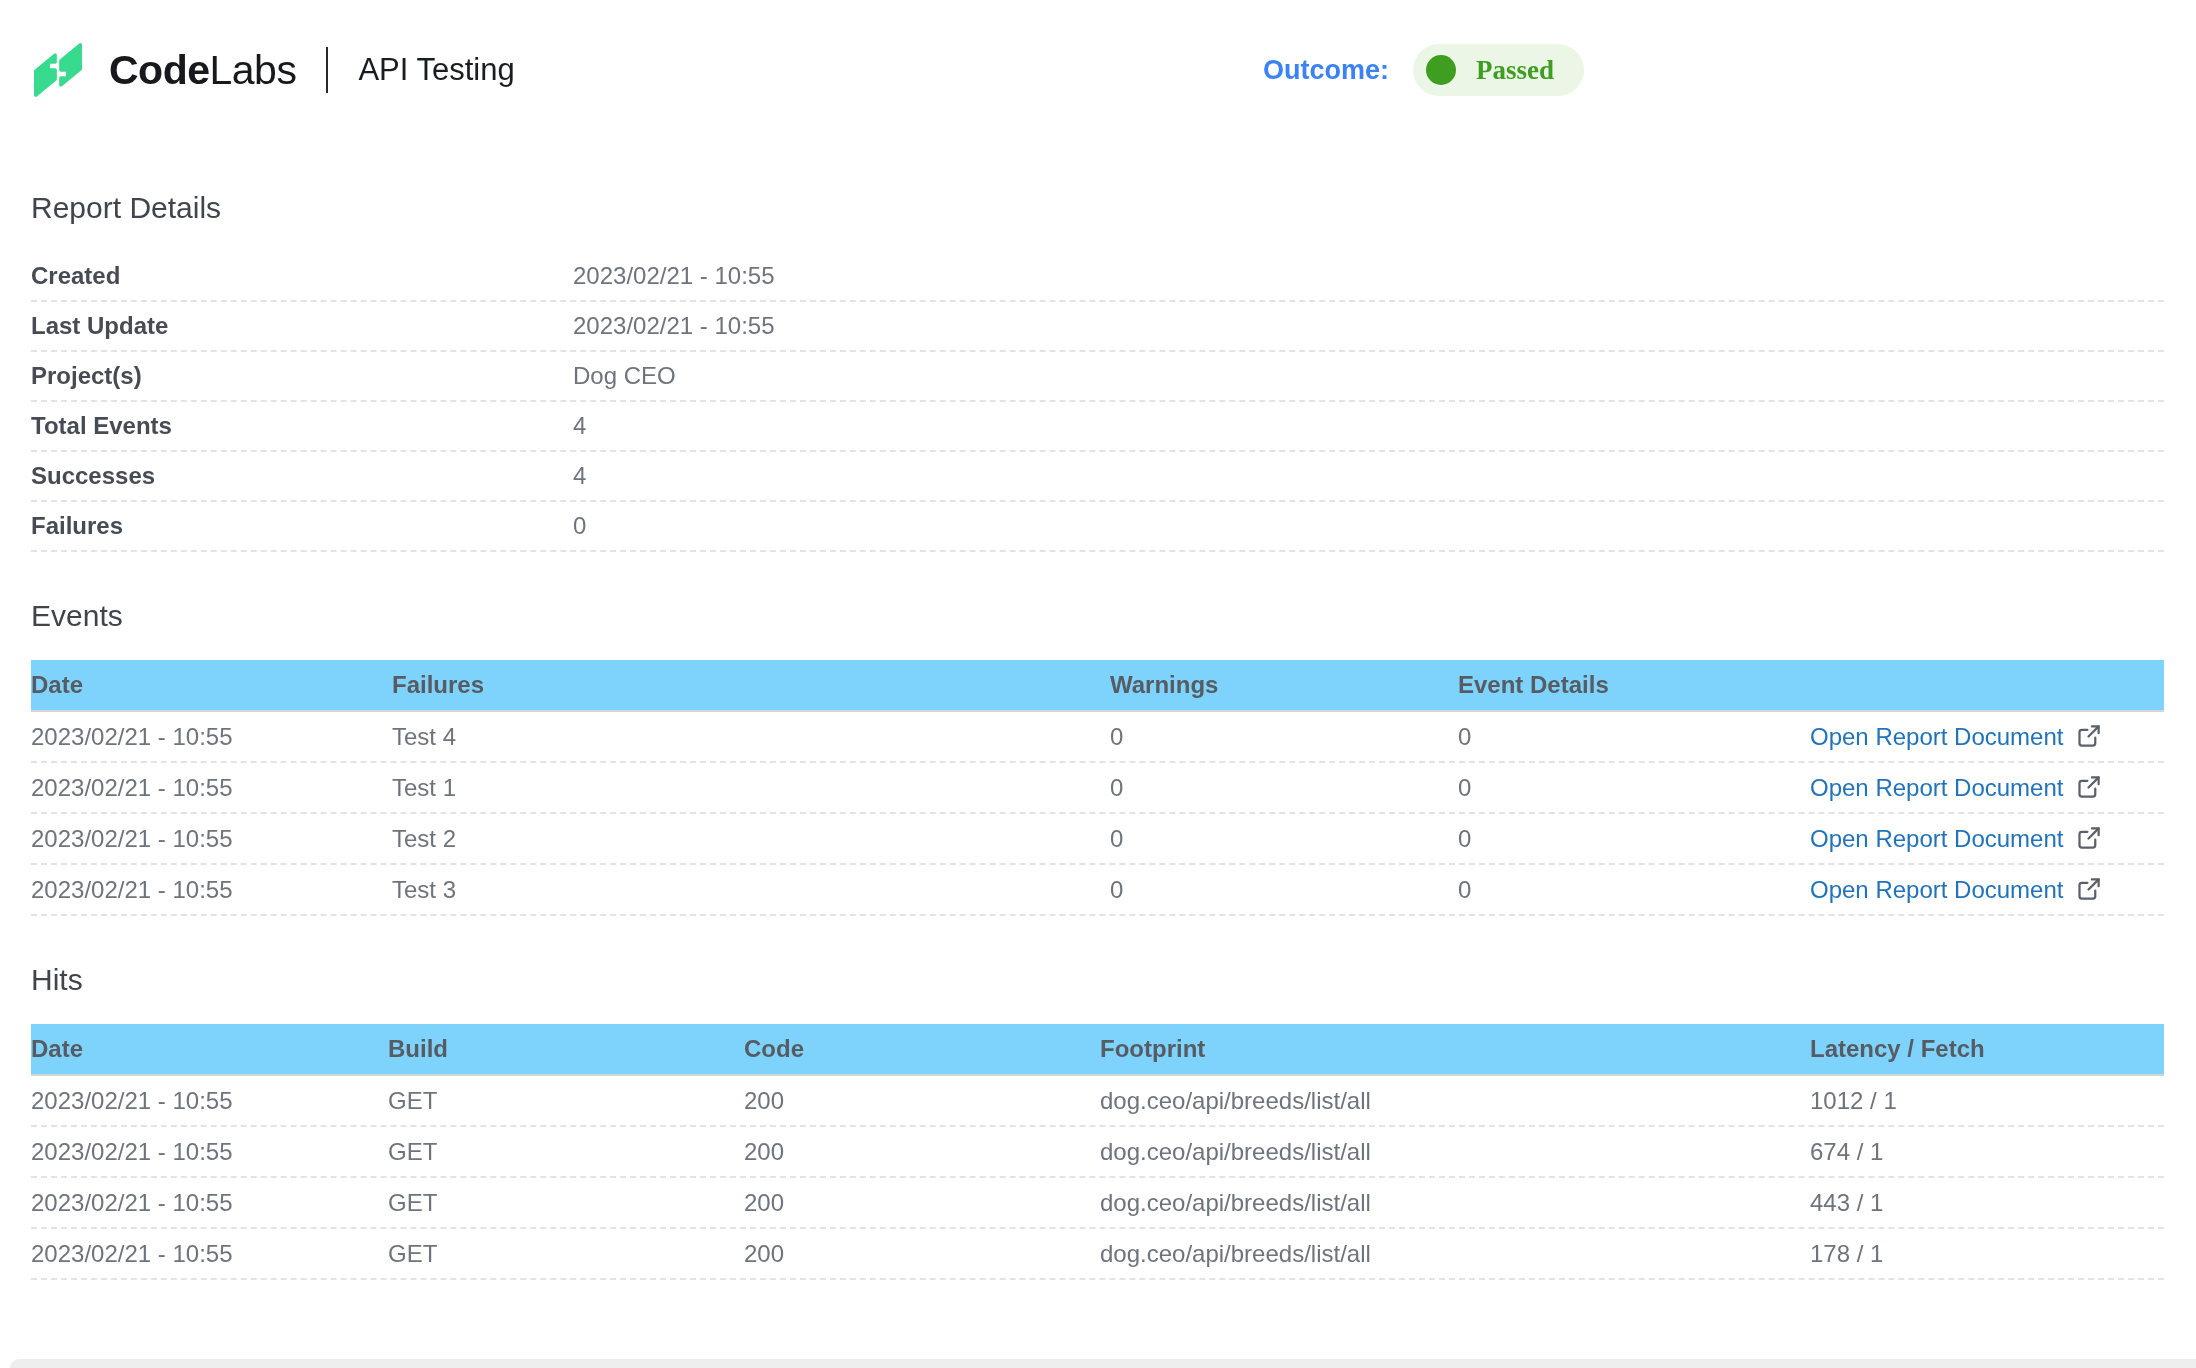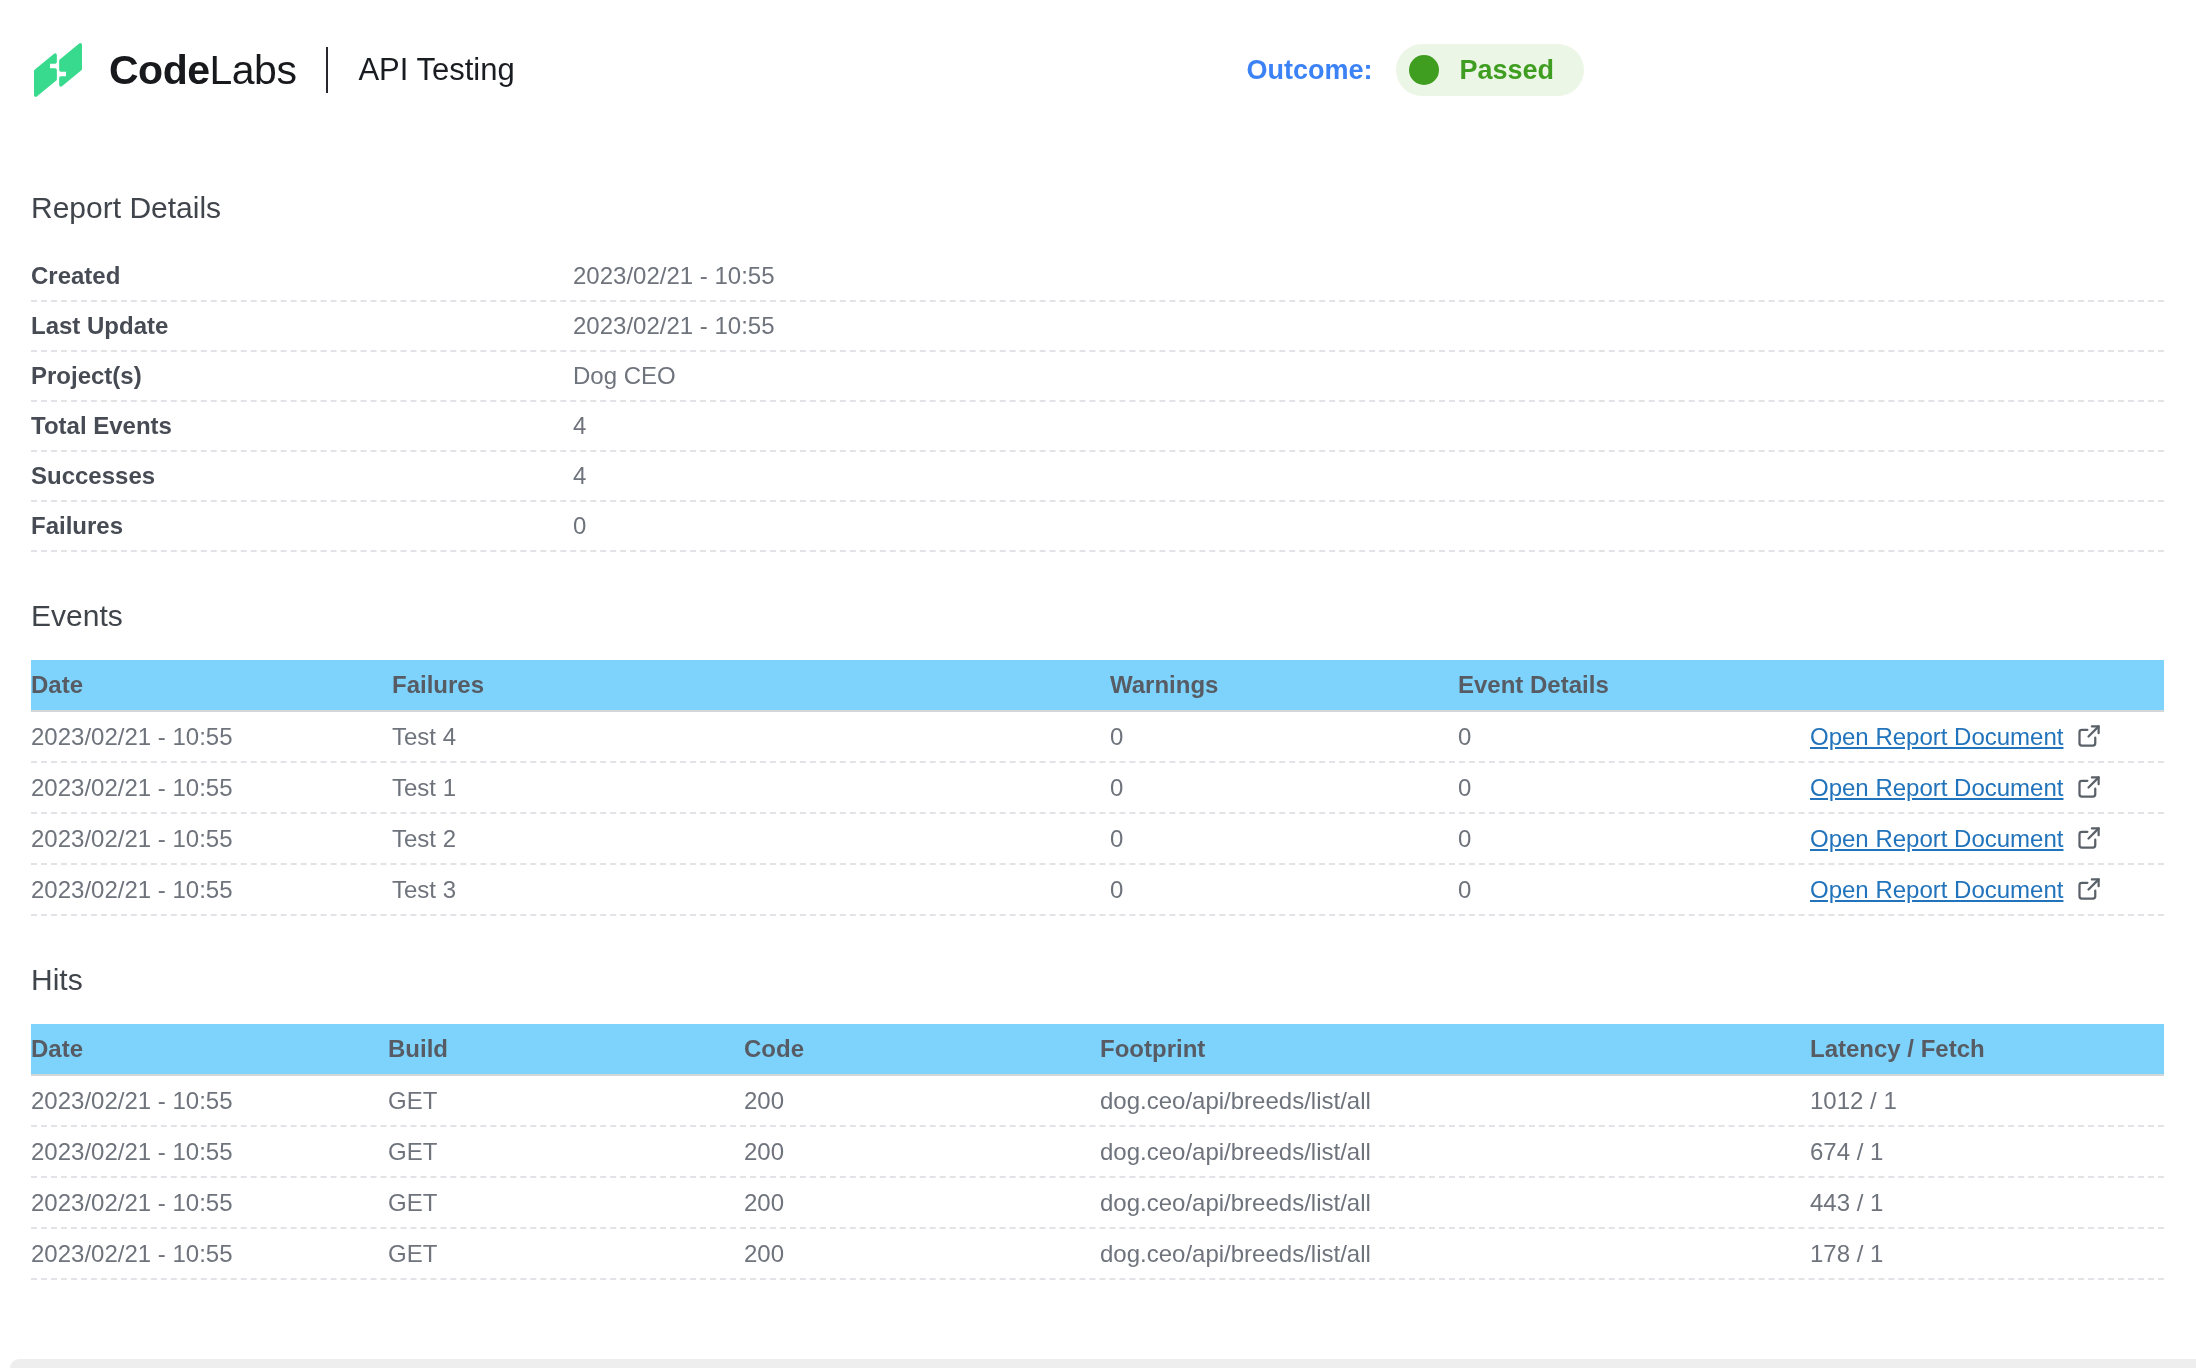--- a/index.html
+++ b/index.html
@@ -46,20 +46,21 @@
     padding-right: 580px;
   }
   .outcome-label { font-size: 27px; font-weight: 700; color: #3b82f6; }
   .outcome-badge {
     display: flex; align-items: center;
     background: #ecf6e6;
     border-radius: 28px;
     height: 52px;
     padding: 0 30px 0 13px;
     gap: 20px;
+    font-family: Liberation Serif, serif;
   }
   .status-dot {
     width: 30px; height: 30px; border-radius: 50%;
     background: #3f9d1f;
   }
   .outcome-badge .badge-text { font-size: 27px; font-weight: 600; color: #3f9e21; }
 
   
   h2.section-title {
     font-size: 30px;
@@ -97,21 +98,20 @@
     color: #575c64;
   }
   .table-row {
     height: 51px;
     border-bottom: 2px dashed #e1e3e6;
     font-size: 24px;
     color: #6e737c;
   }
   .report-link {
     color: #2173bb;
-    text-decoration: underline;
     cursor: pointer;
     display: inline-flex;
     align-items: center;
     gap: 12px;
   }
   .report-link svg { width: 27px; height: 27px; }
 
   
   .bottom-bar {
     position: absolute;

